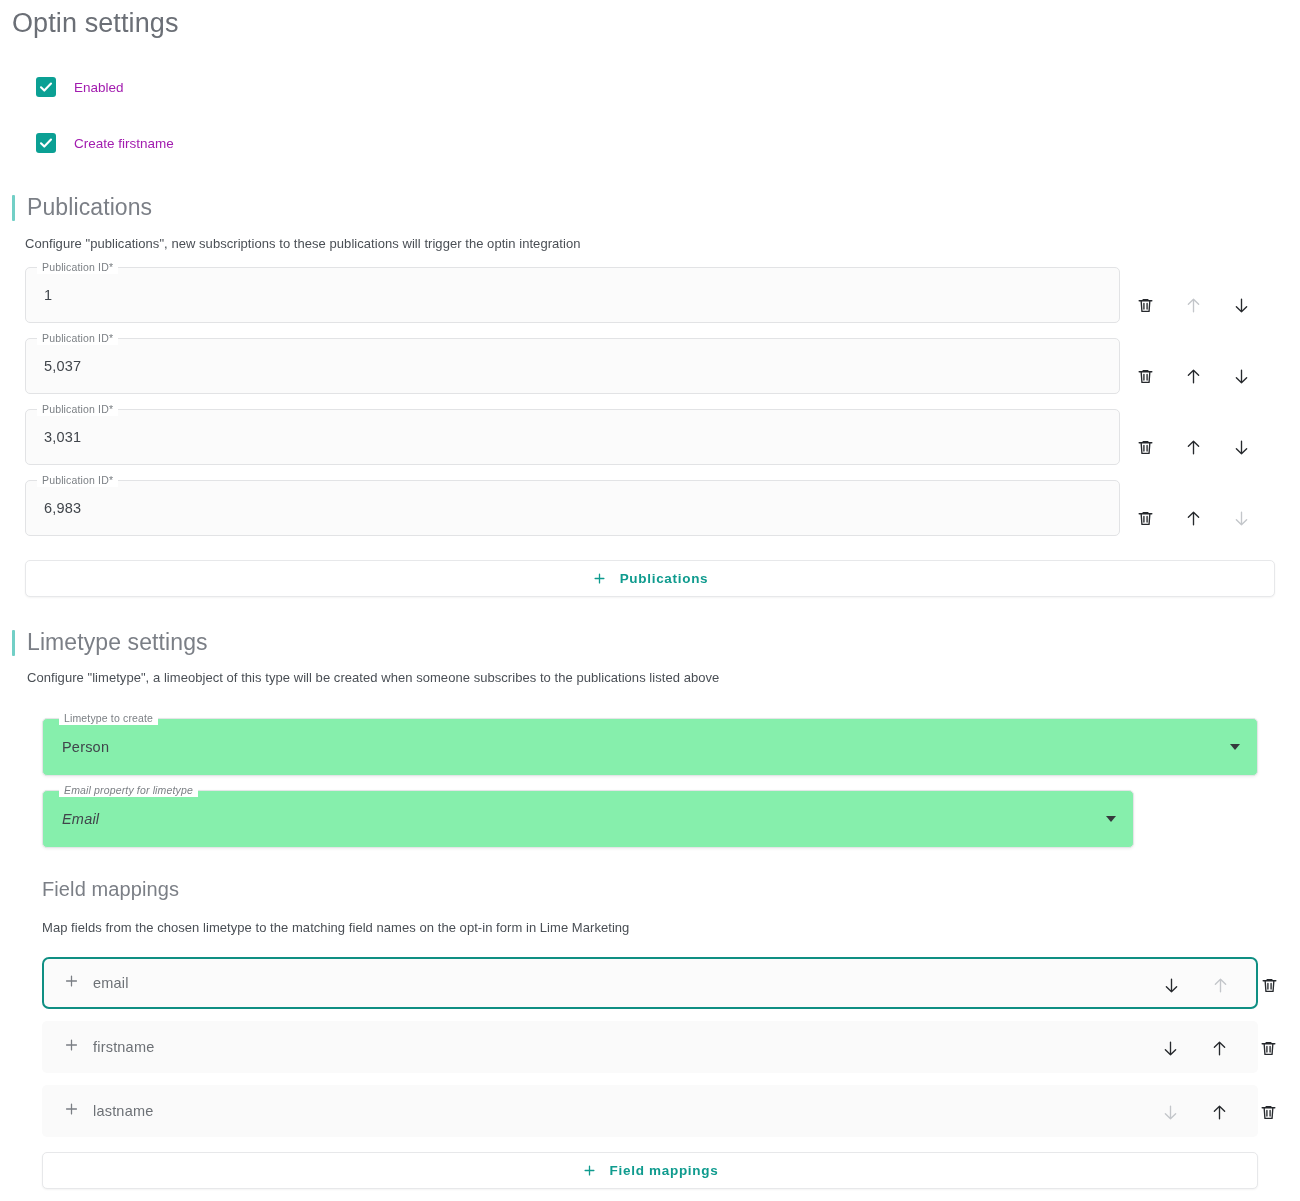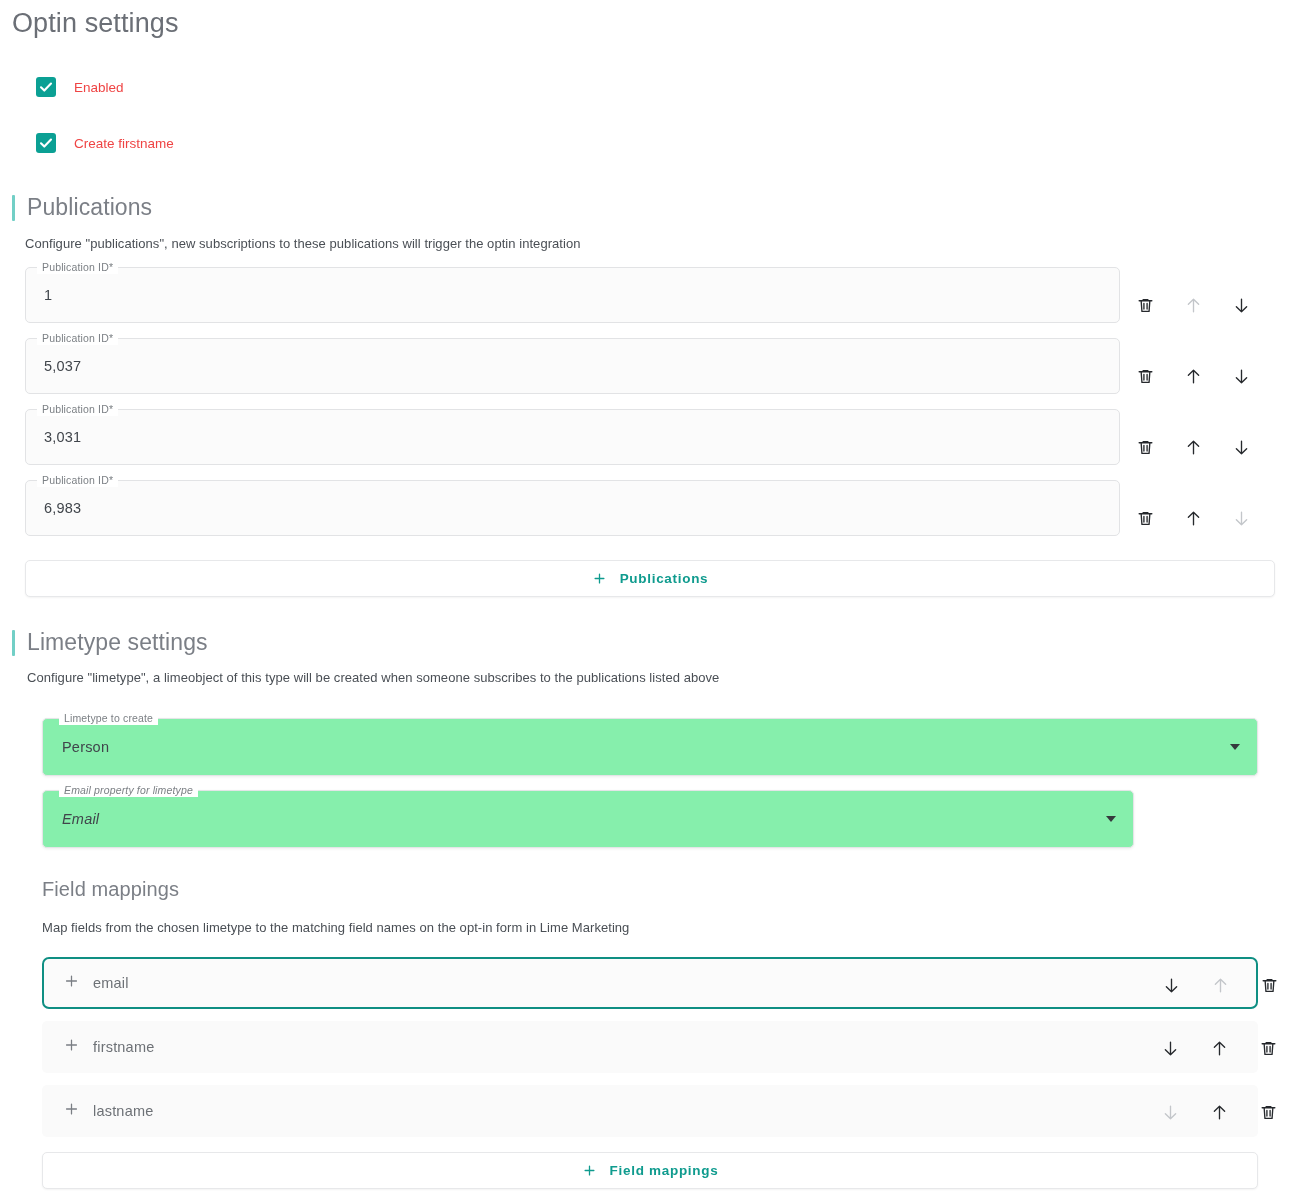--- a/index.html
+++ b/index.html
@@ -19,21 +19,21 @@
     letter-spacing: .1px;
   }
 
   
   .check-row { position: absolute; display: flex; align-items: center; }
   .cb {
     width: 20px; height: 20px; border-radius: 3px;
     background: #0ba094; position: relative; flex: 0 0 auto;
   }
   .cb svg { position: absolute; left: 2px; top: 2px; }
-  .cb-label { margin-left: 18px; font-size: 13.5px; color: #ef4444; }
+  .cb-label { margin-left: 18px; font-size: 13.5px; color: #a21caf; }
 
   
   .section-head { position: absolute; display: flex; align-items: center; }
   .section-bar {
     width: 3px; height: 26px; background: #72cfc6; margin-right: 12px; border-radius: 1px;
   }
   .section-title { font-size: 23px; font-weight: 400; color: #7b7f86; letter-spacing: .1px; }
   .section-desc {
     position: absolute; font-size: 13px; color: #4a4f55; letter-spacing: .05px;
   }

